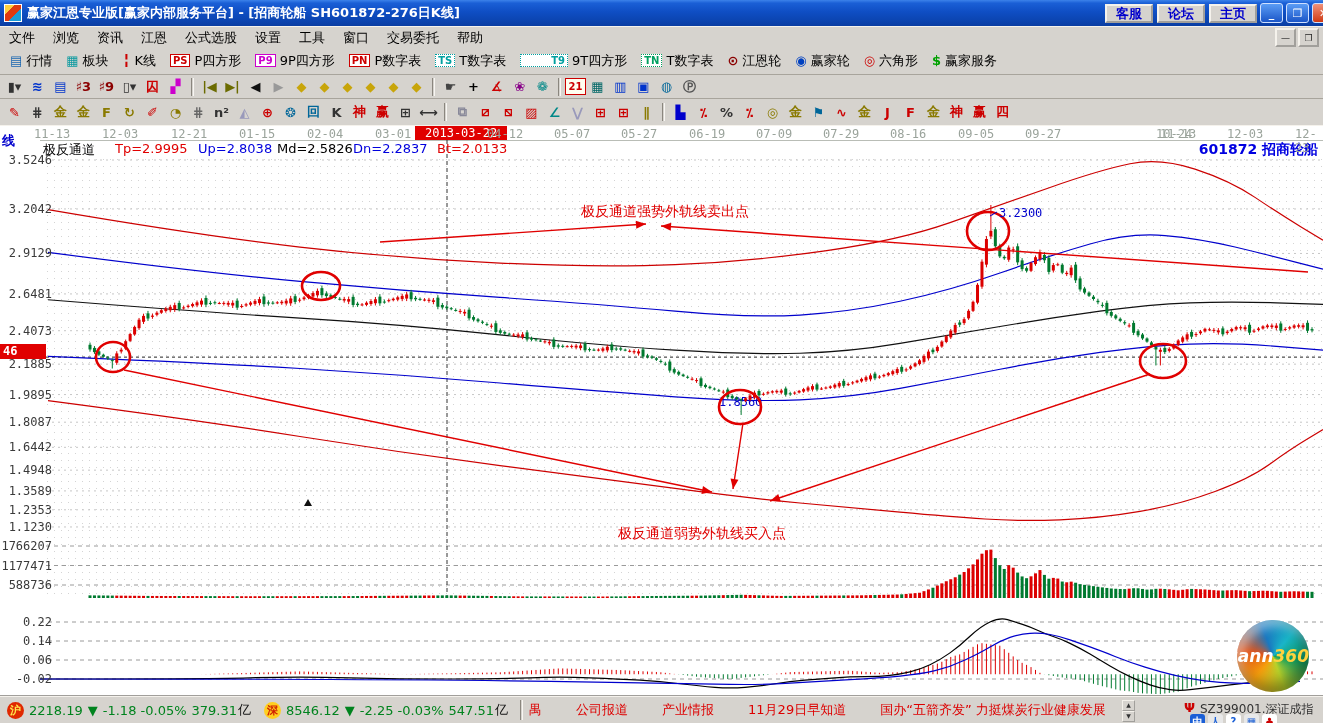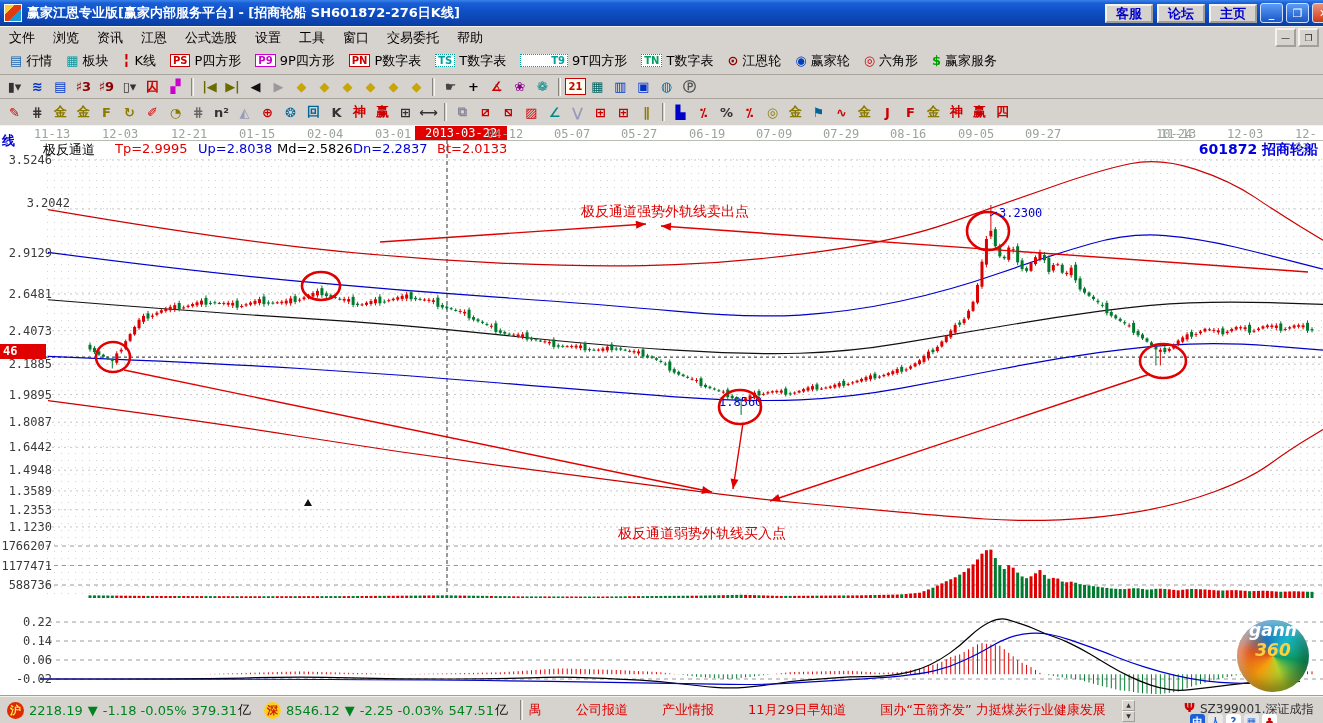--- a/index.html
+++ b/index.html
@@ -70,22 +70,22 @@
   .lo-lbl{position:absolute;left:719px;top:269px;color:#0000cc;font:12px "DejaVu Sans Mono",monospace;z-index:2;}
   .macd-band{position:absolute;left:0;top:471px;width:100%;height:15px;background:#d6d3ce;
     border-top:1px solid #8a867e;border-bottom:1px solid #8a867e;z-index:4;font-size:13px;}
   .macd-band span{position:absolute;top:0;}
   .cdlab{left:1px;color:#0000cc;font-weight:bold;}
   .difv{left:55px;color:#000;}
   .deav{left:127px;color:#0000dd;}
   .macdv{left:196px;color:#cc00cc;}
   .gann-logo{position:absolute;left:1237px;top:494px;width:72px;height:72px;border-radius:50%;
     background:conic-gradient(from 40deg,#19b5c8,#0f9e62,#b8d22a,#f59d0d,#e0541a,#1a78c0,#19b5c8);
-    display:flex;align-items:center;justify-content:flex-start;z-index:6;
-    box-shadow:inset -6px -8px 14px rgba(0,0,0,.35), inset 5px 6px 10px rgba(255,255,255,.45);flex-direction:column;}
+    display:flex;align-items:center;justify-content:flex-end;z-index:6;
+    box-shadow:inset -6px -8px 14px rgba(0,0,0,.35), inset 5px 6px 10px rgba(255,255,255,.45);}
   .gann-logo .g1{color:#fff;font-weight:bold;font-size:17px;font-style:italic;}
   .gann-logo .g2{color:#ffd23d;font-weight:bold;font-size:17px;font-style:italic;}
   
   .status{position:absolute;left:0;top:695px;width:1323px;height:28px;background:#d6d3ce;
     border-top:2px groove #f5f2ec;display:flex;align-items:center;font-size:13px;box-sizing:border-box;}
   .mkt-icon{width:17px;height:17px;border-radius:50%;display:inline-flex;align-items:center;
     justify-content:center;font-size:11px;font-weight:bold;margin:0 5px 0 7px;flex:0 0 auto;}
   .mkt-sh{background:#e02800;color:#ffe94d;}
   .mkt-sz{background:#ffcf20;color:#d02000;}
   .grn{color:#00831e;margin-right:5px;white-space:nowrap;}
@@ -308,21 +308,21 @@
       <div class="date-label" style="left: 756px;">07-09</div>
       <div class="date-label" style="left: 823px;">07-29</div>
       <div class="date-label" style="left: 890px;">08-16</div>
       <div class="date-label" style="left: 958px;">09-05</div>
       <div class="date-label" style="left: 1025px;">09-27</div>
       <div class="date-label" style="left: 1156px;">10-24</div>
       <div class="date-label" style="left: 1160px;">11-13</div>
       <div class="date-label" style="left: 1227px;">12-03</div>
       <div class="date-label" style="left: 1295px;">12-23</div>
       <div class="ylab" style="top: 27px;">3.5246</div>
-      <div class="ylab" style="top: 70px; padding-left: 18px;">3.2042</div>
+      <div class="ylab" style="top: 76px;">3.2042</div>
       <div class="ylab" style="top: 120.468px;">2.9129</div>
       <div class="ylab" style="top: 160.929px;">2.6481</div>
       <div class="ylab" style="top: 197.723px;">2.4073</div>
       <div class="ylab" style="top: 231.156px;">2.1885</div>
       <div class="ylab" style="top: 261.563px;">1.9895</div>
       <div class="ylab" style="top: 289.19px;">1.8087</div>
       <div class="ylab" style="top: 314.325px;">1.6442</div>
       <div class="ylab" style="top: 337.153px;">1.4948</div>
       <div class="ylab" style="top: 357.919px;">1.3589</div>
       <div class="ylab" style="top: 376.805px;">1.2353</div>

